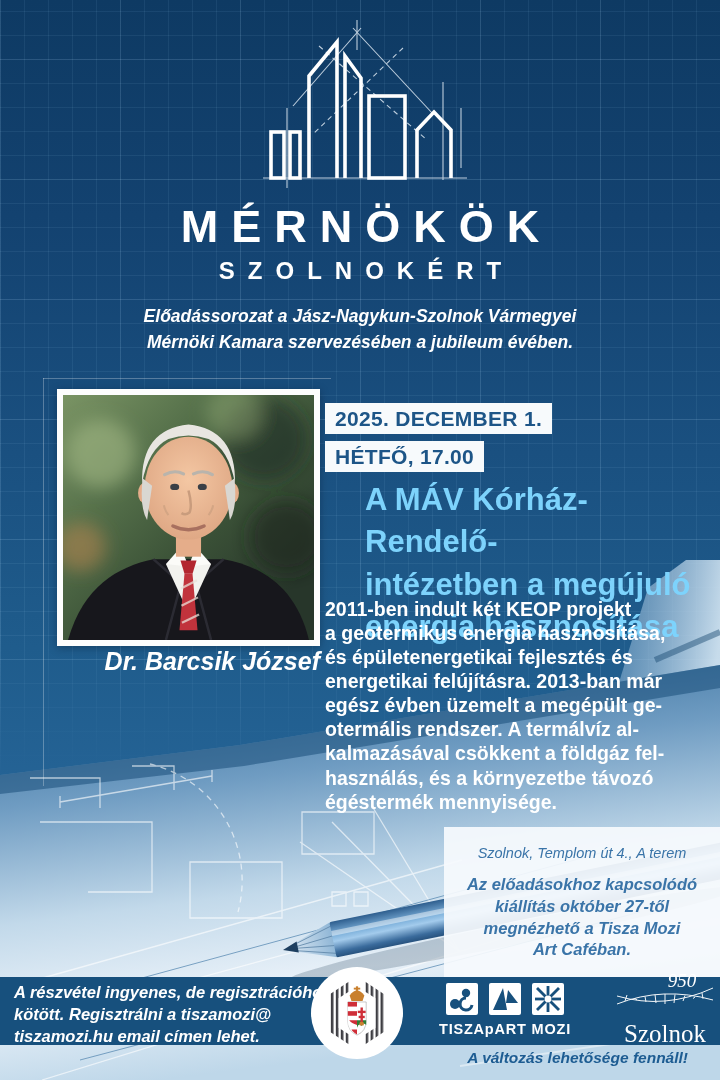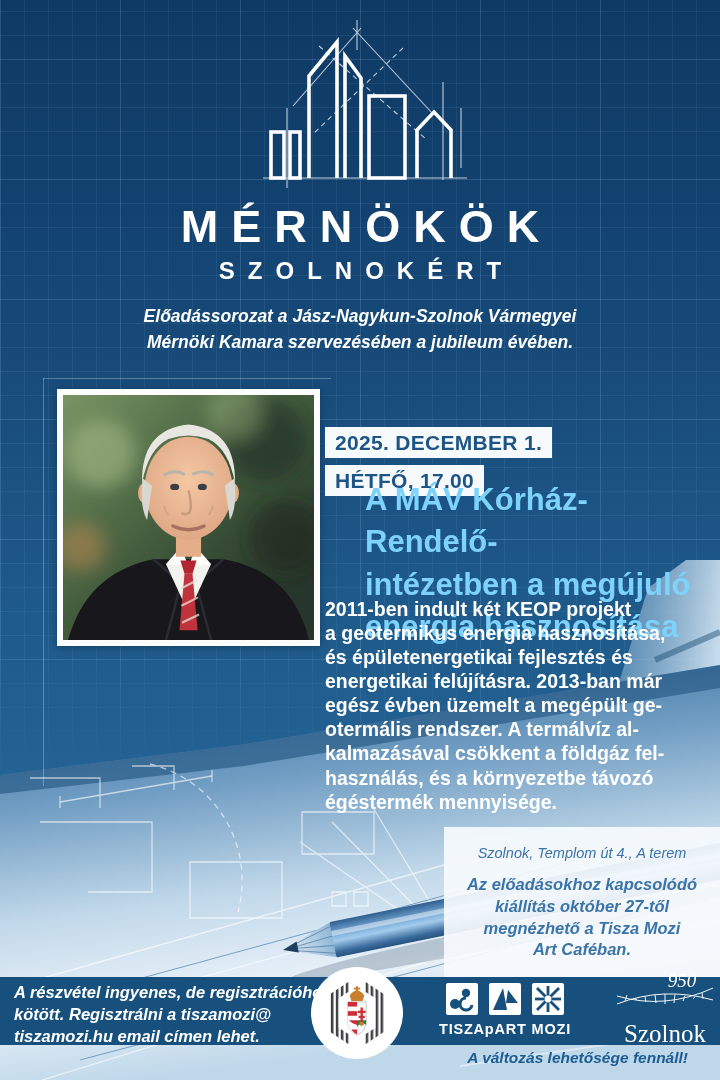--- a/index.html
+++ b/index.html
@@ -29,21 +29,21 @@
   .photo{position:absolute;left:57px;top:389px;width:263px;height:257px;background:#fdfdfd;
     padding:6px;box-sizing:border-box;box-shadow:0 2px 8px rgba(0,20,40,.35);}
   .photo svg{display:block;width:100%;height:100%;}
 
   .speaker-name{position:absolute;left:0;top:647px;width:320px;text-align:right;color:#fff;
     font-size:25px;font-weight:800;font-style:italic;}
   .speaker-creds{position:absolute;left:0;top:682px;width:320px;text-align:right;color:#fff;
     font-size:20.5px;font-style:italic;font-weight:500;line-height:1.33;white-space:pre-line;}
 
   .badge{position:absolute;left:325px;background:#f7fafc;color:#1d5587;
-    font-weight:800;font-size:21px;padding:4px 10px 3px 10px;letter-spacing:.3px;margin-top:24px;}
+    font-weight:800;font-size:21px;padding:4px 10px 3px 10px;letter-spacing:.3px;}
   .badge1{top:403px;}
   .badge2{top:441px;}
   .event-title{position:absolute;left:325px;top:479px;color:#7dd3fc;
     font-size:31px;font-weight:800;line-height:1.37;white-space:pre-line;margin-left:40px;}
   .event-desc{position:absolute;left:325px;top:597px;color:#fff;
     font-size:19.5px;font-weight:700;line-height:1.235;white-space:pre-line;}
 
   .venue-box{position:absolute;left:444px;top:827px;width:276px;height:151px;box-sizing:border-box;
     background:rgba(246,250,253,0.93);color:#3a74a8;text-align:center;font-style:italic;padding-top:15px;}
   .venue-title{font-size:18px;font-weight:700;}
@@ -219,20 +219,21 @@
       </g>
       <ellipse cx="44.5" cy="37.5" rx="1.8" ry="1.3" fill="#3a3f46"></ellipse>
       <ellipse cx="55.5" cy="37.5" rx="1.8" ry="1.3" fill="#3a3f46"></ellipse>
       <path d="M50,39 q1.6,6 0.4,9 q-1.6,1.2 -3.2,0.2" stroke="#c99c7d" stroke-width="1" fill="none"></path>
       <path d="M43.8,53.5 q6.2,3 12.4,0" stroke="#a8705f" stroke-width="1.4" fill="none" stroke-linecap="round"></path>
       <path d="M42,49 q-1.5,-2 -1.8,-4" stroke="#d3a584" stroke-width="0.8" fill="none"></path>
       <path d="M58,49 q1.5,-2 1.8,-4" stroke="#d3a584" stroke-width="0.8" fill="none"></path>
     </svg>
   </figure>
 
+  <div class="speaker-name">Dr. Barcsik József</div>
 
   <div class="badge badge1">2025. DECEMBER 1.</div>
   <div class="badge badge2">HÉTFŐ, 17.00</div>
   <div class="event-title">A MÁV Kórház- Rendelő-
 intézetben a megújuló
 energia hasznosítása</div>
   <div class="event-desc">2011-ben indult két KEOP projekt
 a geotermikus energia hasznosítása,
 és épületenergetikai fejlesztés és
 energetikai felújításra. 2013-ban már

